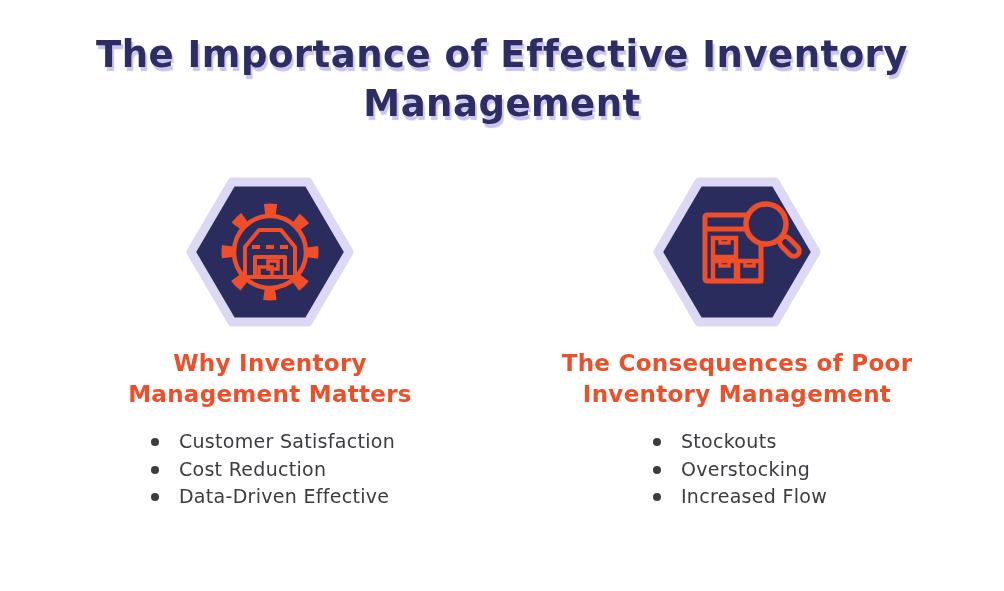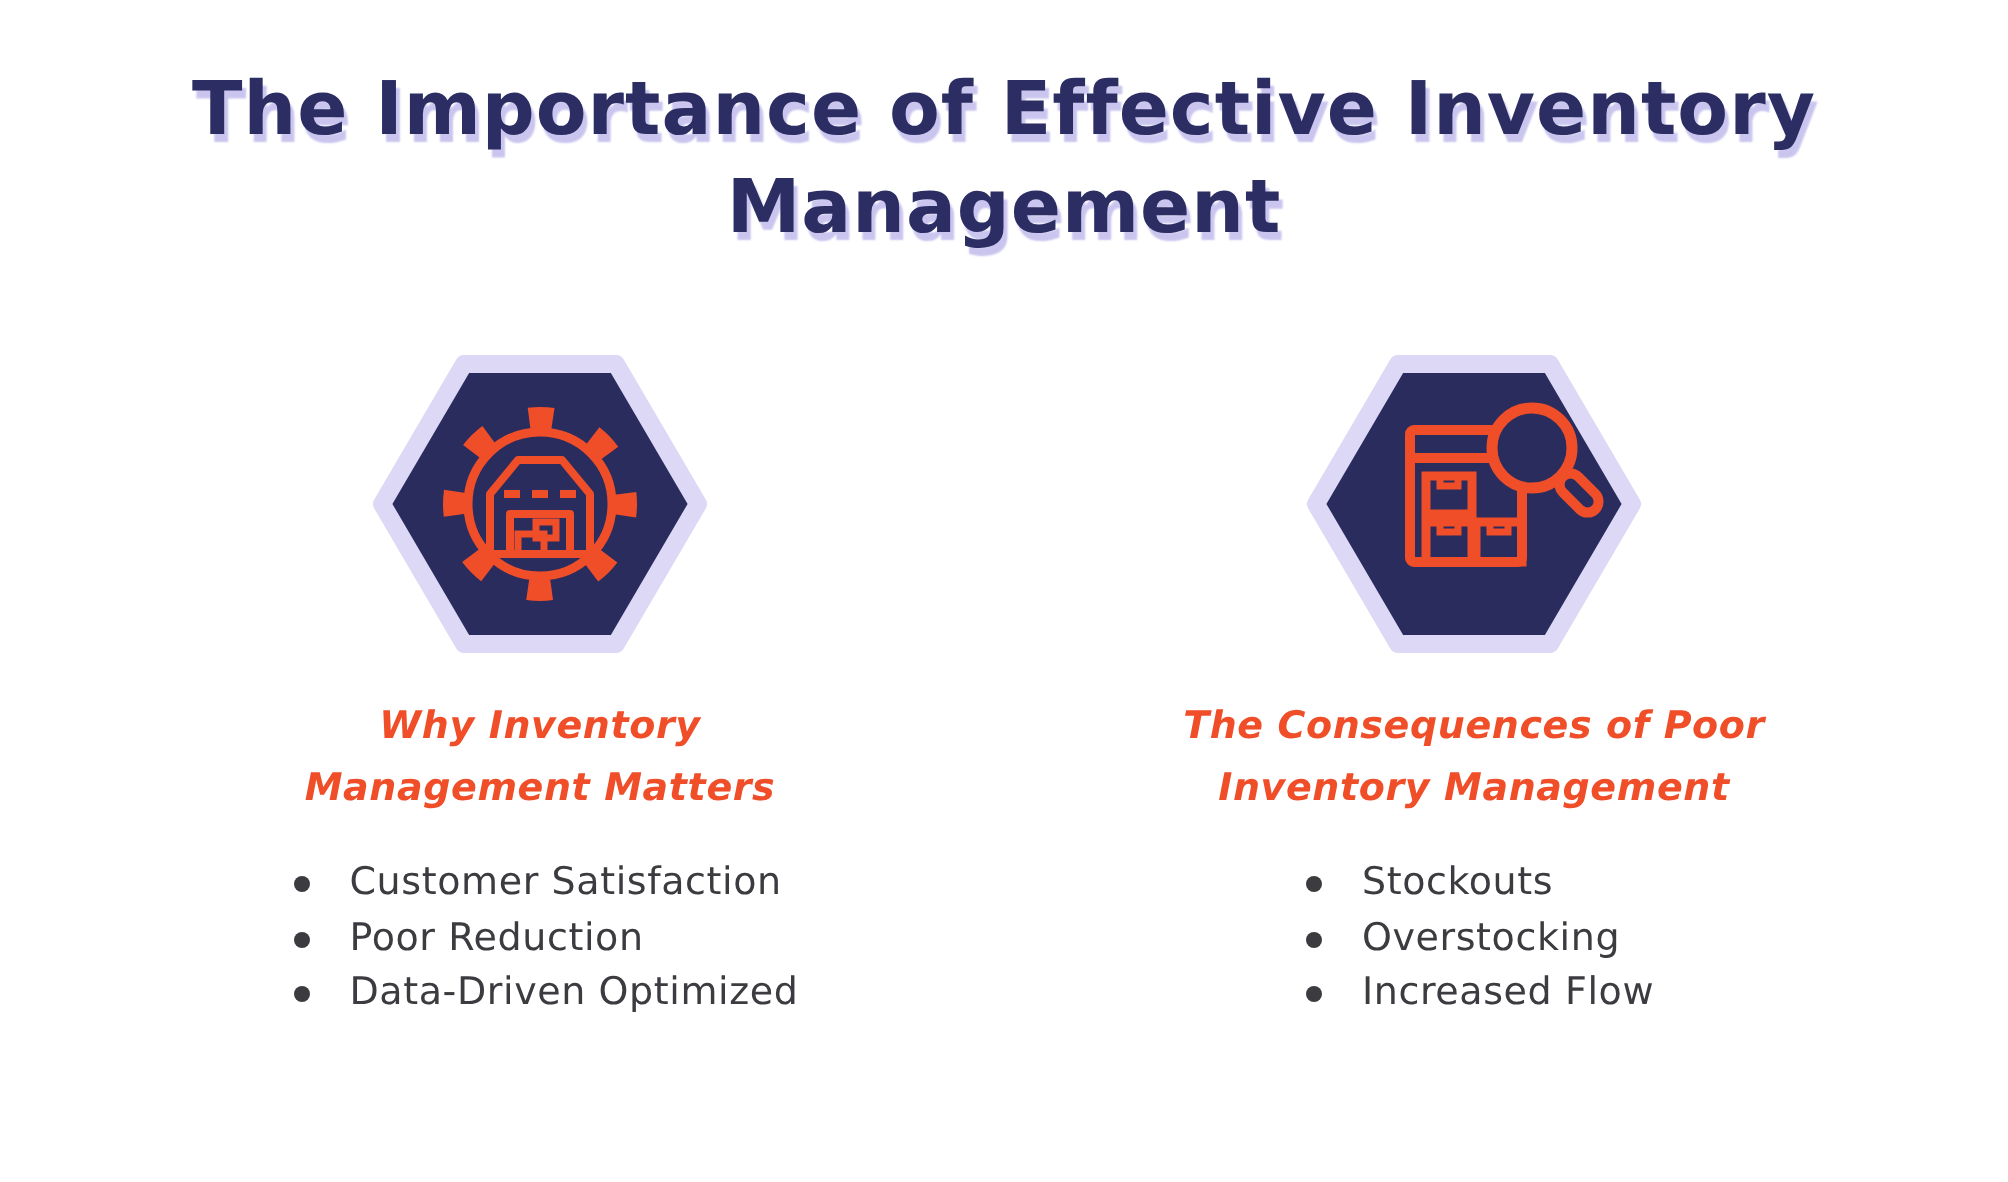--- a/index.html
+++ b/index.html
@@ -47,24 +47,23 @@
     stroke: var(--hexborder);
     stroke-width: 9;
     stroke-linejoin: round;
   }
   .icon-stroke { stroke: var(--orange); fill: none; }
 
   .col-heading {
     margin: 21px auto 0 auto;
     color: var(--orange);
     font-weight: bold;
-    font-size: 19px;
+    font-size: 23px;
     line-height: 31px;
     letter-spacing: 0.3px;
-    font-style: italic;
   }
   .col-left  .col-heading { max-width: 300px; }
   .col-right .col-heading { max-width: 390px; text-align: center; }
 
   .list-wrap { display: flex; justify-content: center; margin-top: 18px; }
   ul.bullet-list { list-style: none; text-align: left; display: inline-block; }
   ul.bullet-list li {
     position: relative;
     padding-left: 34px;
     font-size: 19px;
@@ -104,22 +103,22 @@
           <path d="M-15,25 V5 H15 V25" stroke-width="4" stroke-linejoin="round"></path>
           <rect x="-11" y="15" width="13" height="10" stroke-width="3.5"></rect>
           <rect x="-2" y="9" width="10" height="8" stroke-width="3.5"></rect>
         </g>
       </svg>
     </div>
     <h2 class="col-heading">Why Inventory Management Matters</h2>
     <div class="list-wrap">
       <ul class="bullet-list">
         <li>Customer Satisfaction</li>
-        <li>Poor Reduction</li>
-        <li>Data-Driven Optimized</li>
+        <li>Cost Reduction</li>
+        <li>Data-Driven Effective</li>
       </ul>
     </div>
   </section>
 
   <section class="col col-right">
     <div class="hexwrap">
       <svg width="170" height="150" viewBox="0 0 170 150">
         <polygon class="hex-shape" points="6,75 47,5 123,5 164,75 123,145 47,145"></polygon>
         <g class="icon-stroke">
           <rect x="53" y="38" width="56" height="66" rx="2" stroke-width="5"></rect>

